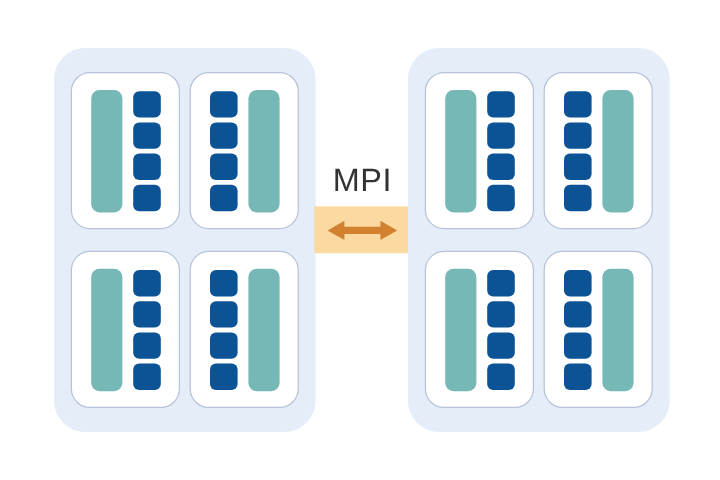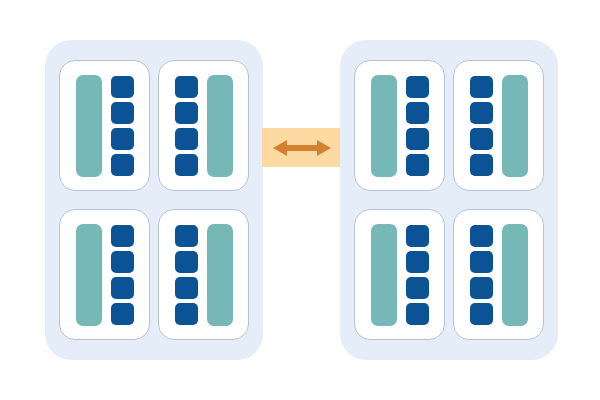--- a/index.html
+++ b/index.html
@@ -166,20 +166,21 @@
           <div class="core"></div>
           <div class="core"></div>
           <div class="core"></div>
         </div>
       </div>
 
     </div>
   </div>
 
   <div id="mpi-link">
+    <div id="mpi-label">MPI</div>
     <div id="mpi-arrow-box">
       <span>
         <svg width="62" height="22" viewBox="0 0 62 22" xmlns="http://www.w3.org/2000/svg">
           <path d="M2 11 L16 3 L16 8 L46 8 L46 3 L60 11 L46 19 L46 14 L16 14 L16 19 Z" fill="#d2822f"></path>
         </svg>
       </span>
     </div>
   </div>
 
   <div class="node-panel" id="node-right">

